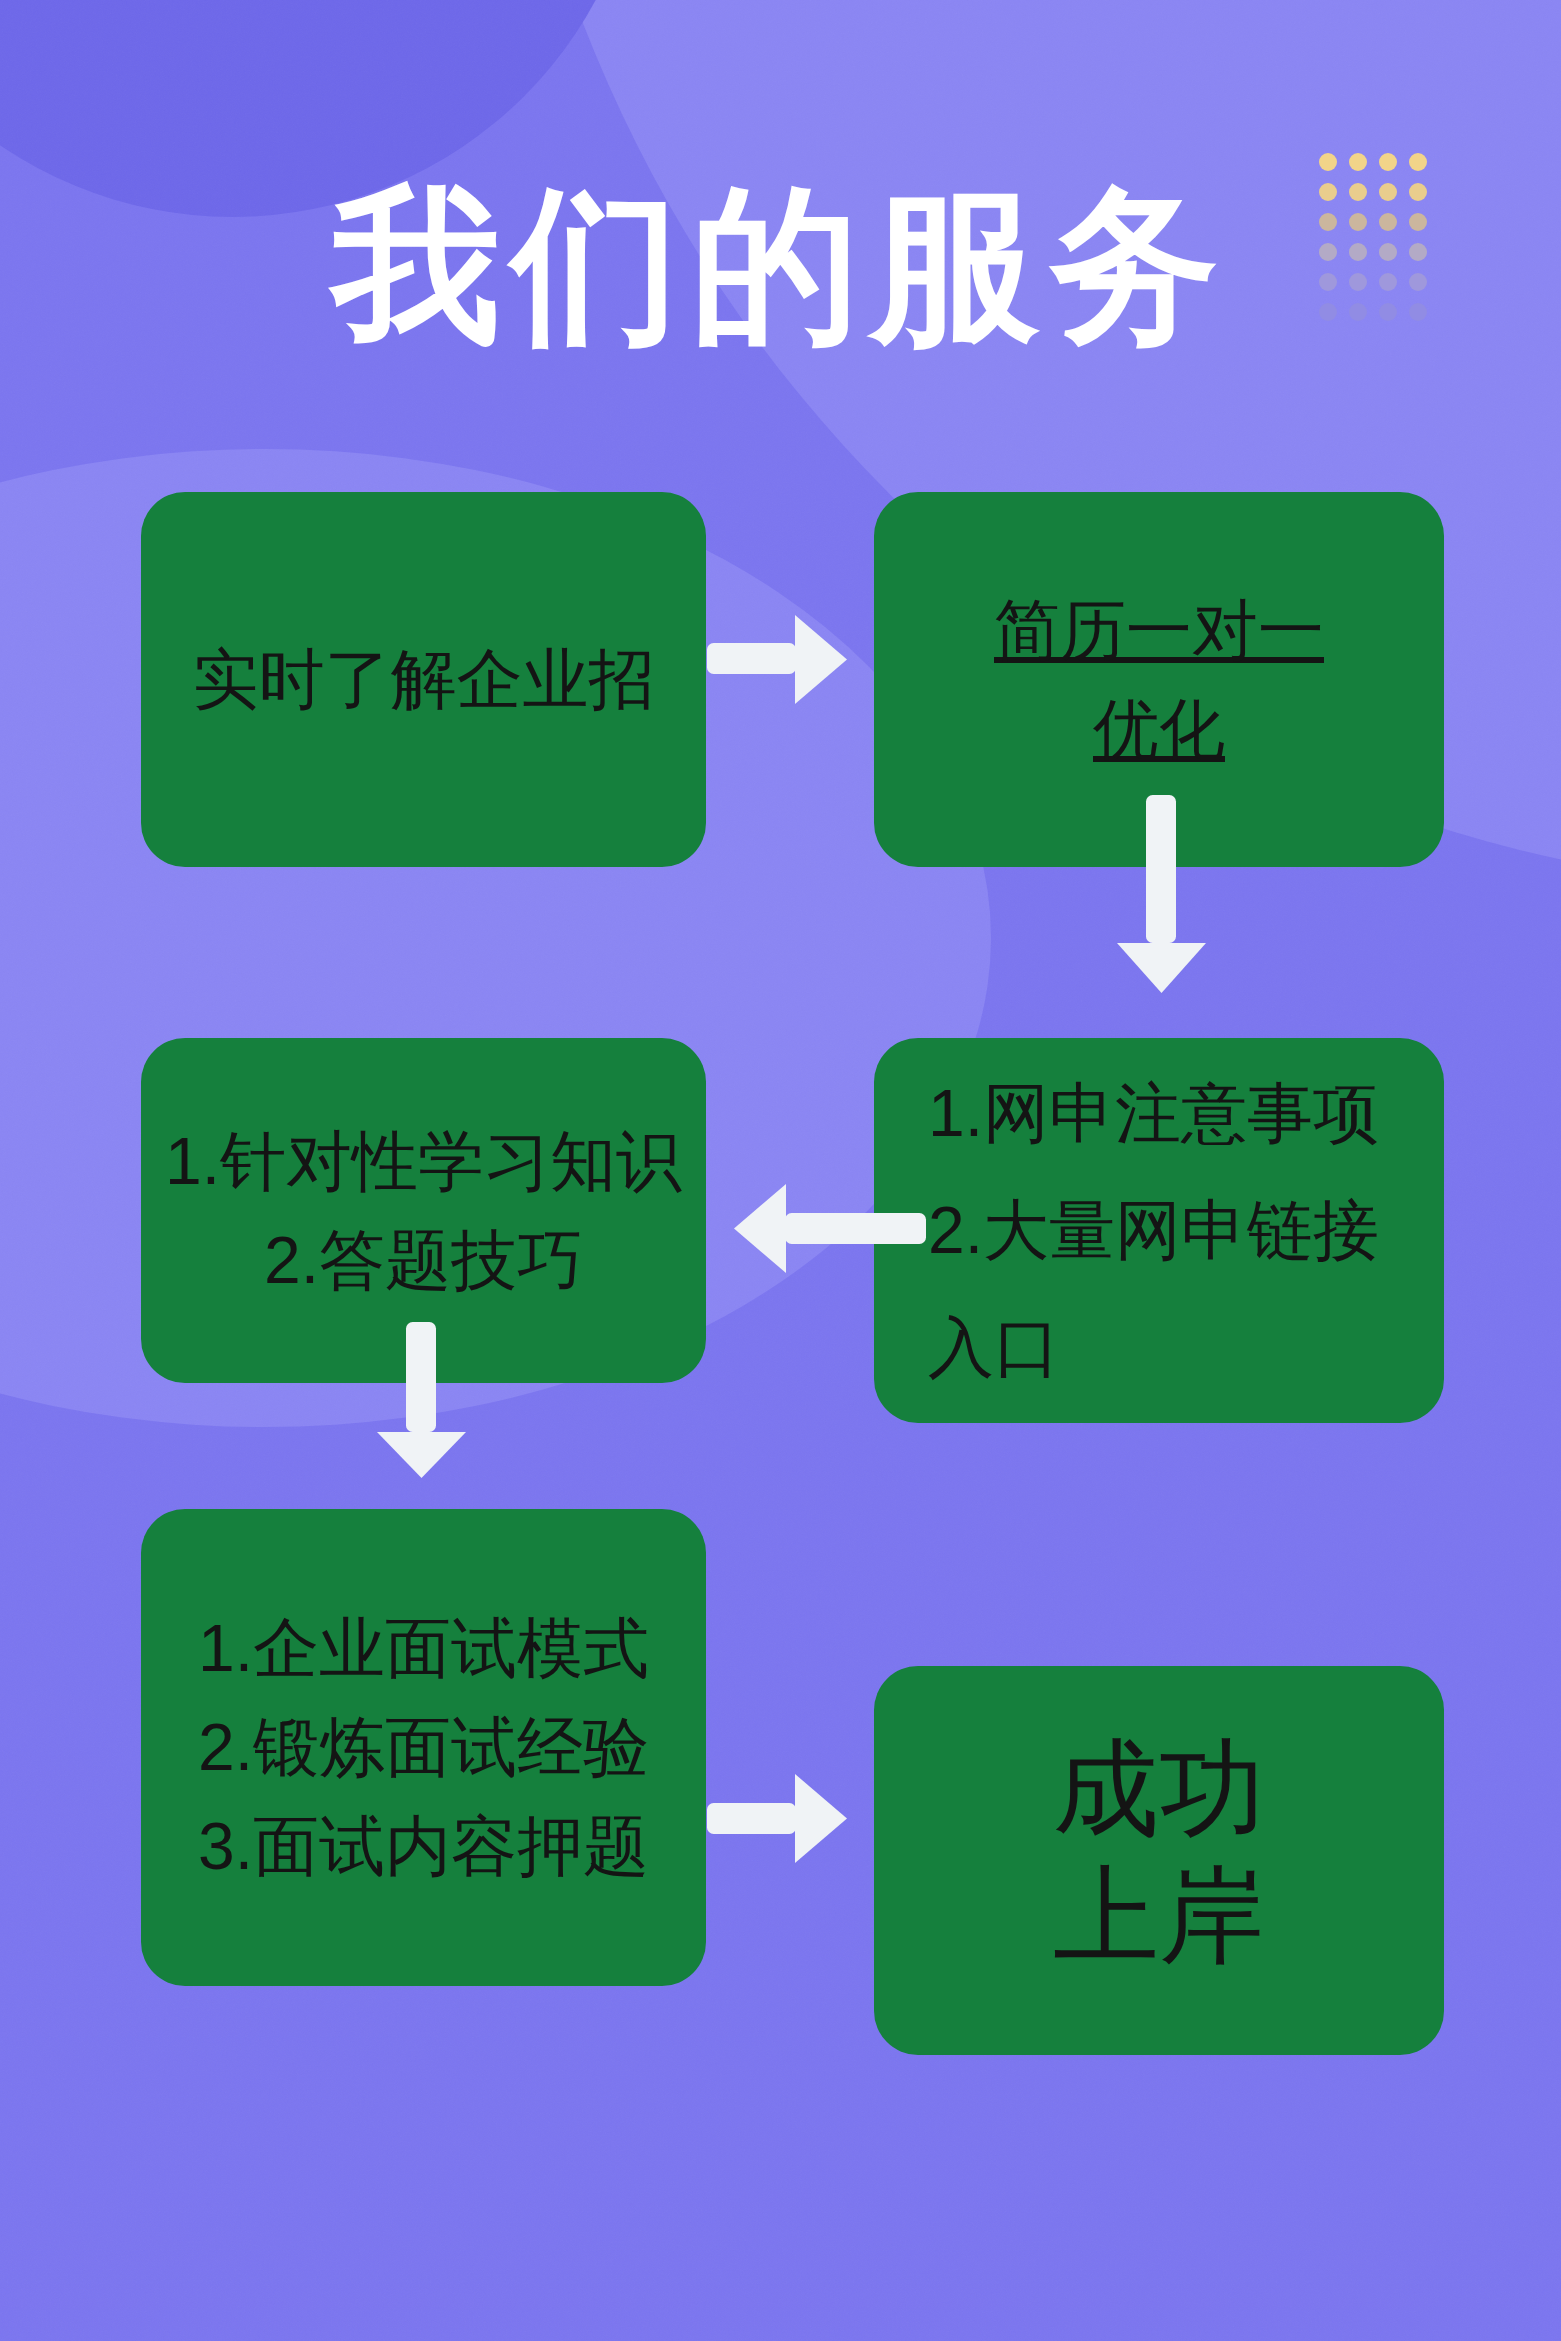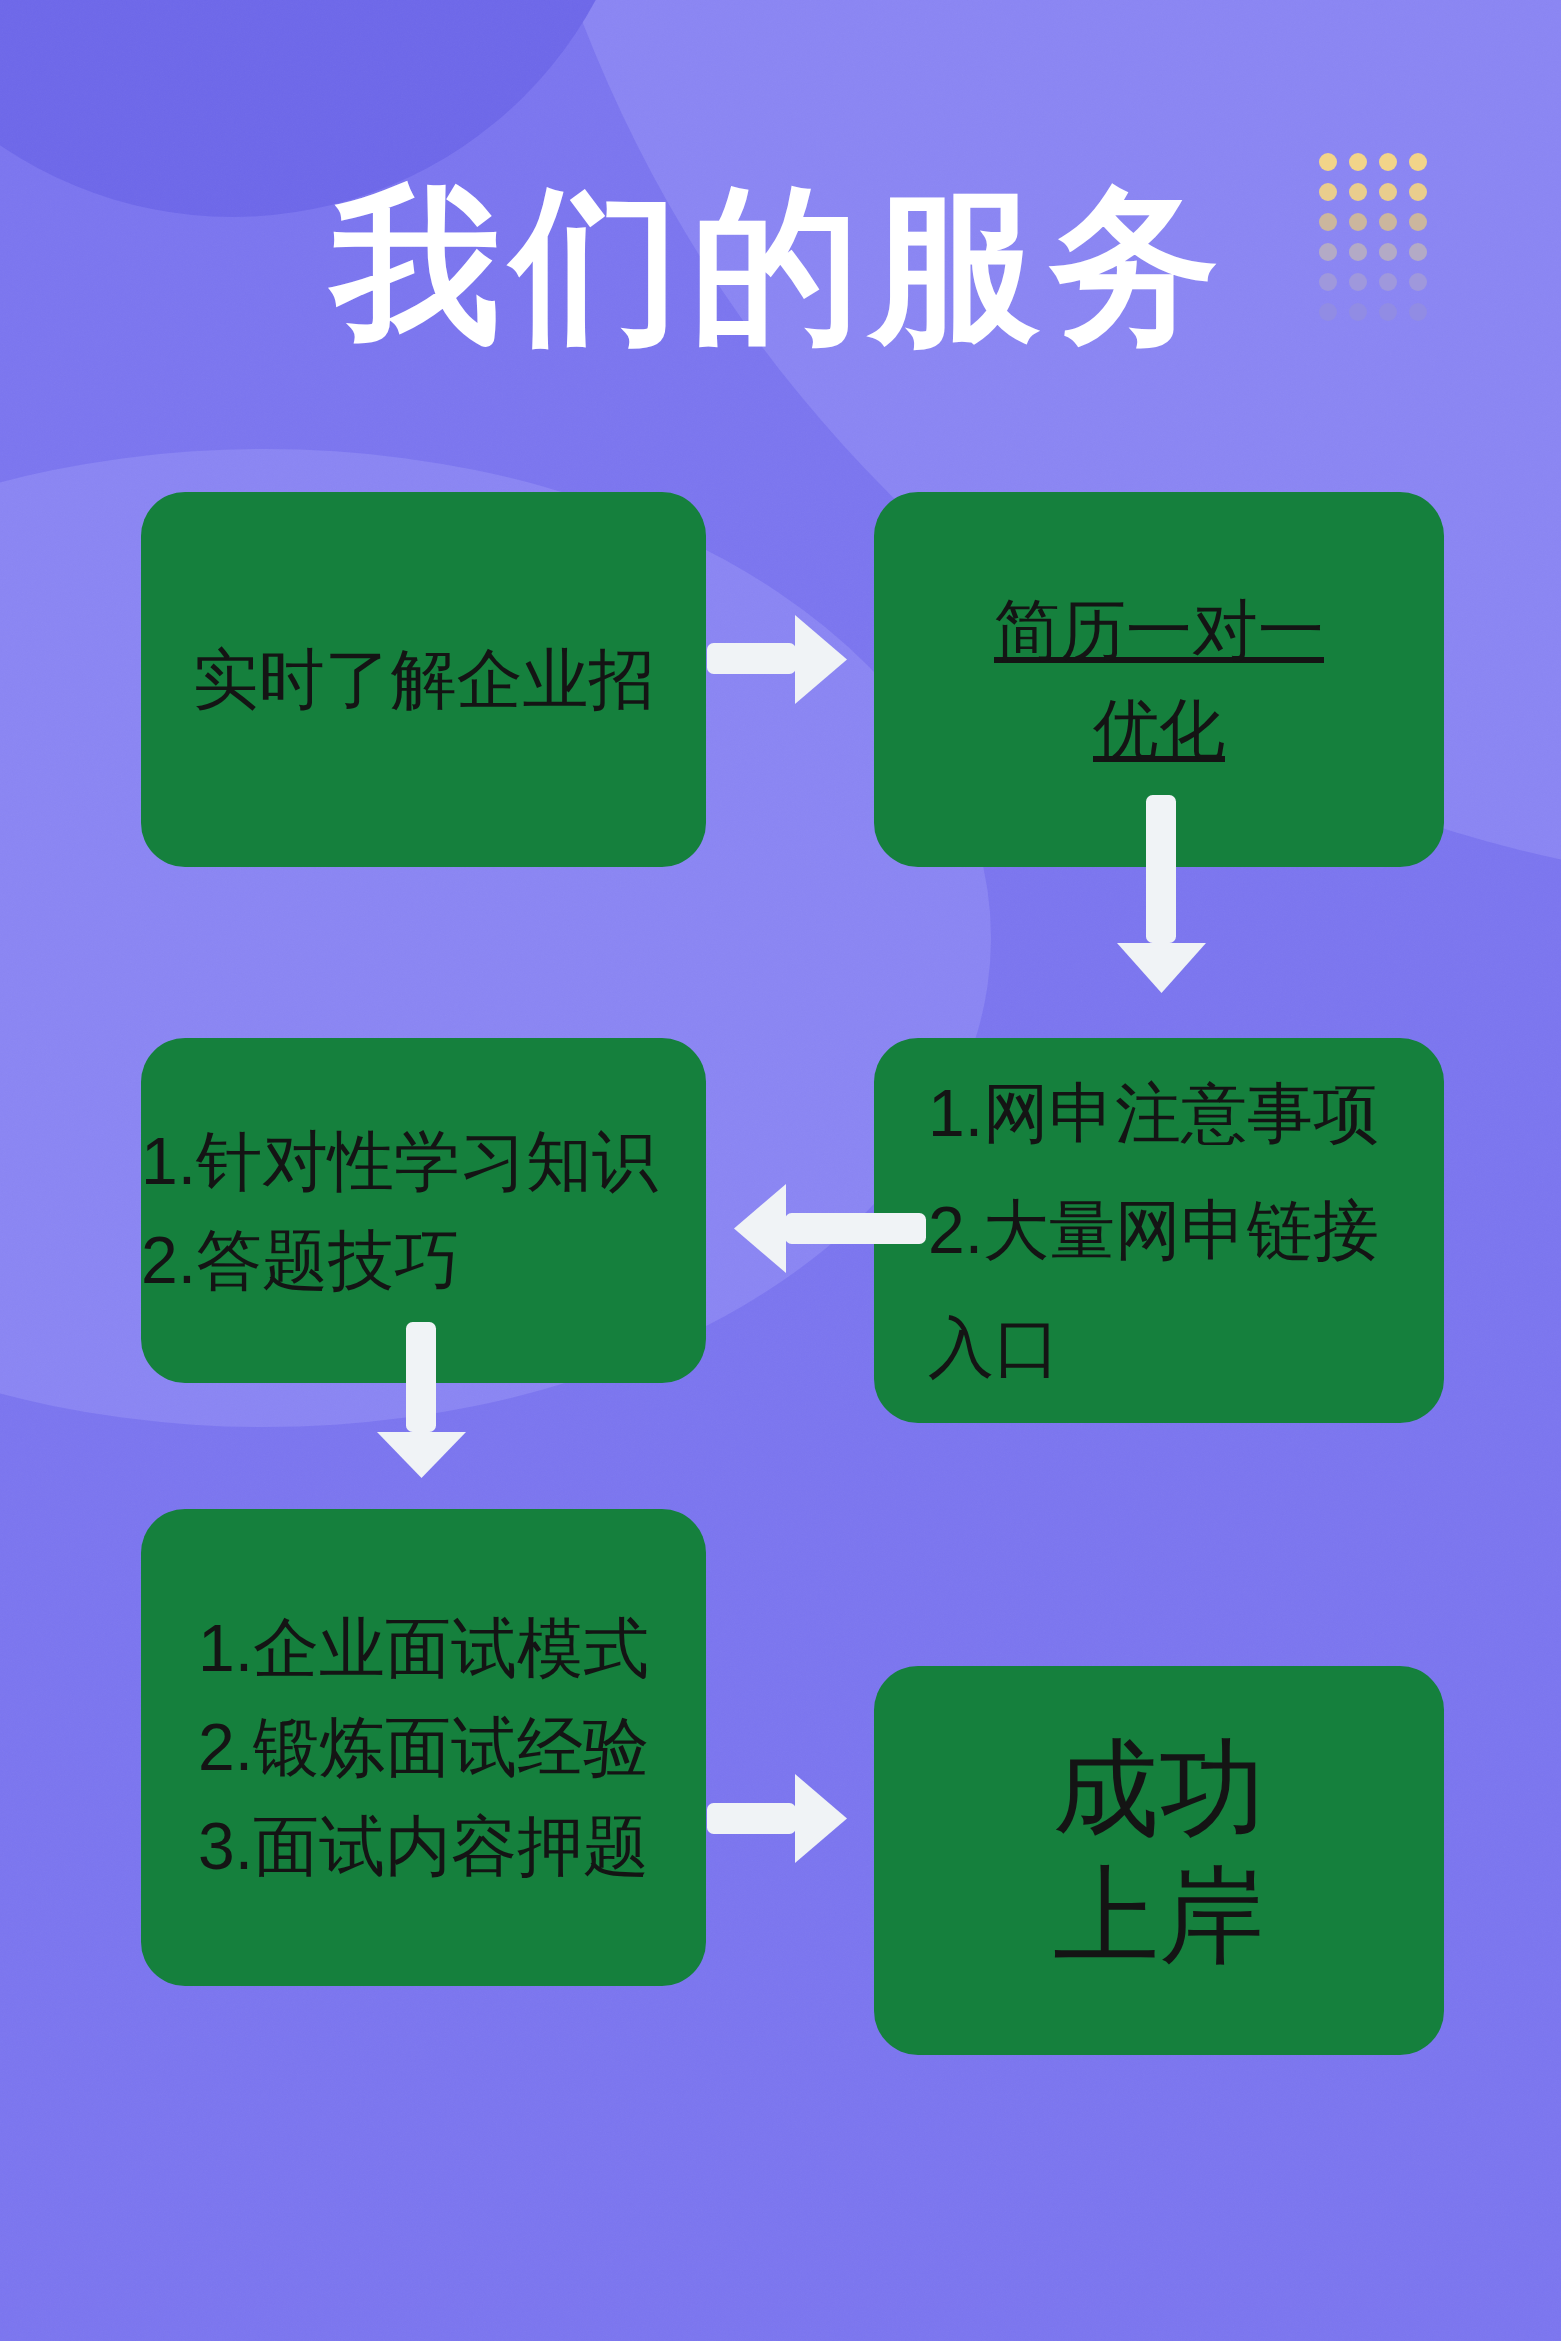--- a/index.html
+++ b/index.html
@@ -40,21 +40,21 @@
     position:absolute;z-index:2;
     background:#15803d;border-radius:44px;
     display:flex;flex-direction:column;justify-content:center;
     color:#141414;font-size:66px;line-height:99px;font-weight:500;
     box-sizing:border-box;
   }
   .card .ln{width:100%;}
   .c1{left:141px;top:492px;width:565px;height:375px;text-align:center;}
   .c2{left:874px;top:492px;width:570px;height:375px;text-align:center;text-decoration:underline;}
   .c3{left:874px;top:1038px;width:570px;height:385px;text-align:left;padding-left:54px;padding-right:24px;gap:18px;}
-  .c4{left:141px;top:1038px;width:565px;height:345px;}
+  .c4{left:141px;top:1038px;width:565px;height:345px;text-align:center;}
   .c5{left:141px;top:1509px;width:565px;height:477px;text-align:center;}
   .c6{left:874px;top:1666px;width:570px;height:389px;text-align:center;font-size:106px;line-height:127px;font-family:Liberation Mono, monospace;}
   
   .arrow{position:absolute;z-index:3;}
   .stem,.head{position:absolute;background:#f0f3f6;}
   .stem{border-radius:6.6px;}
   .head-right{clip-path:polygon(0 0,100% 50%,0 100%);}
   .head-left{clip-path:polygon(100% 0,0 50%,100% 100%);}
   .head-down{clip-path:polygon(0 0,100% 0,50% 100%);}
   

